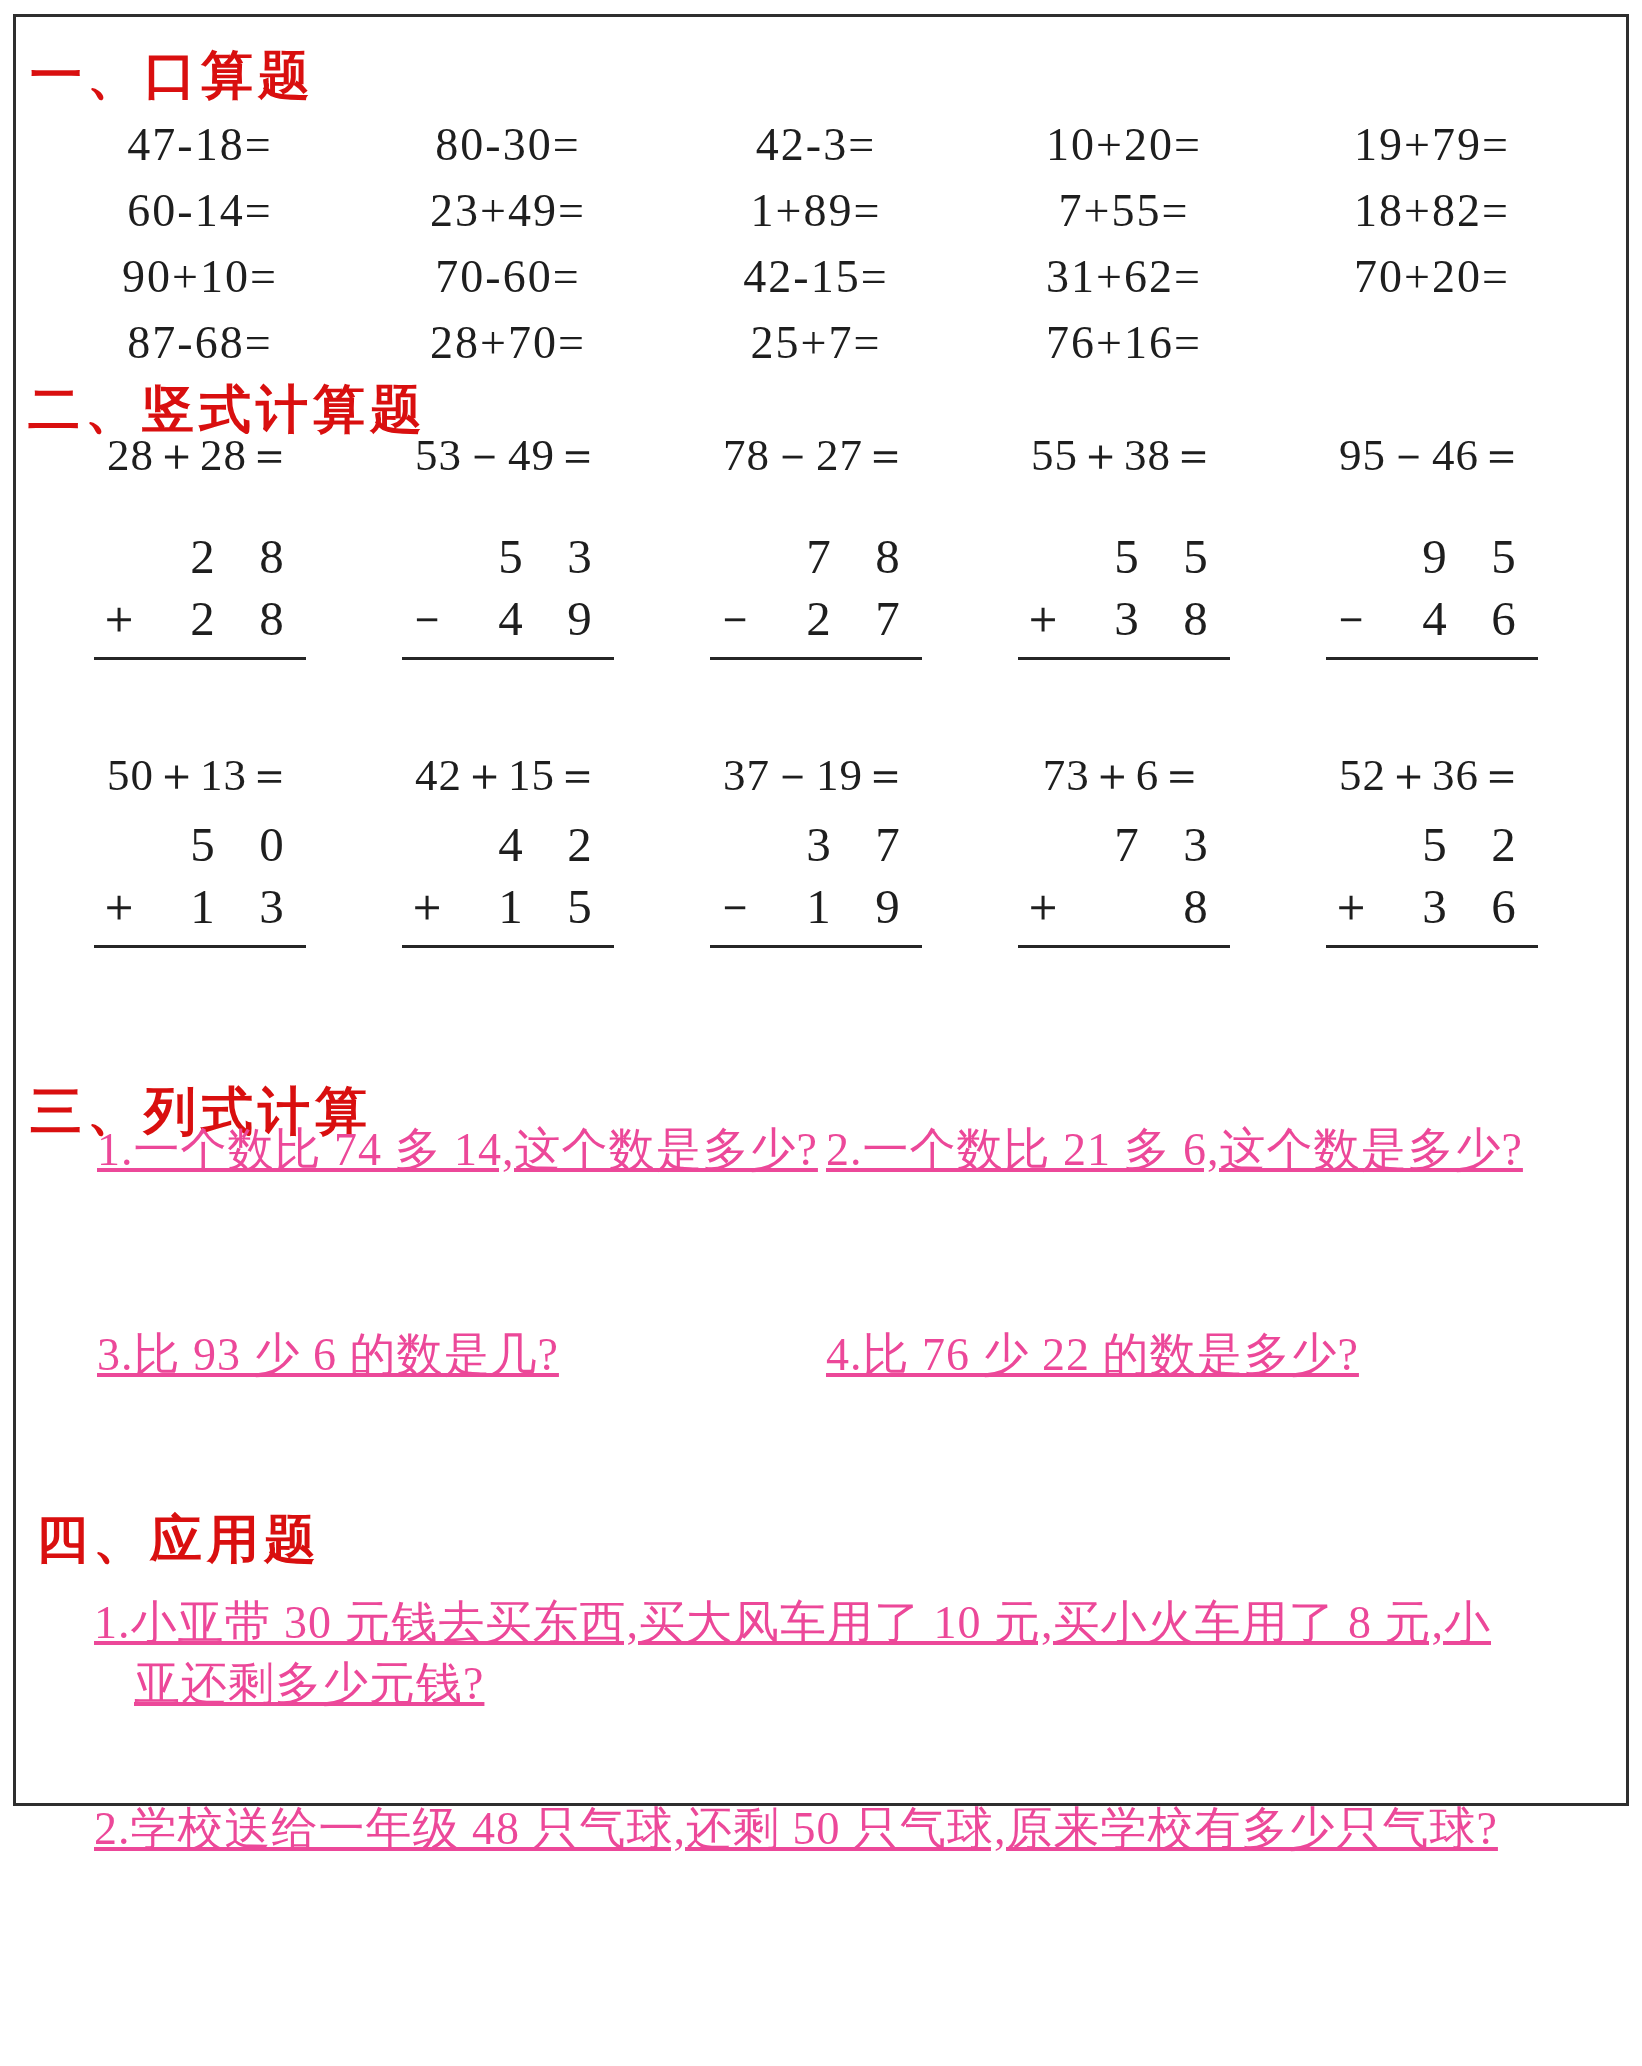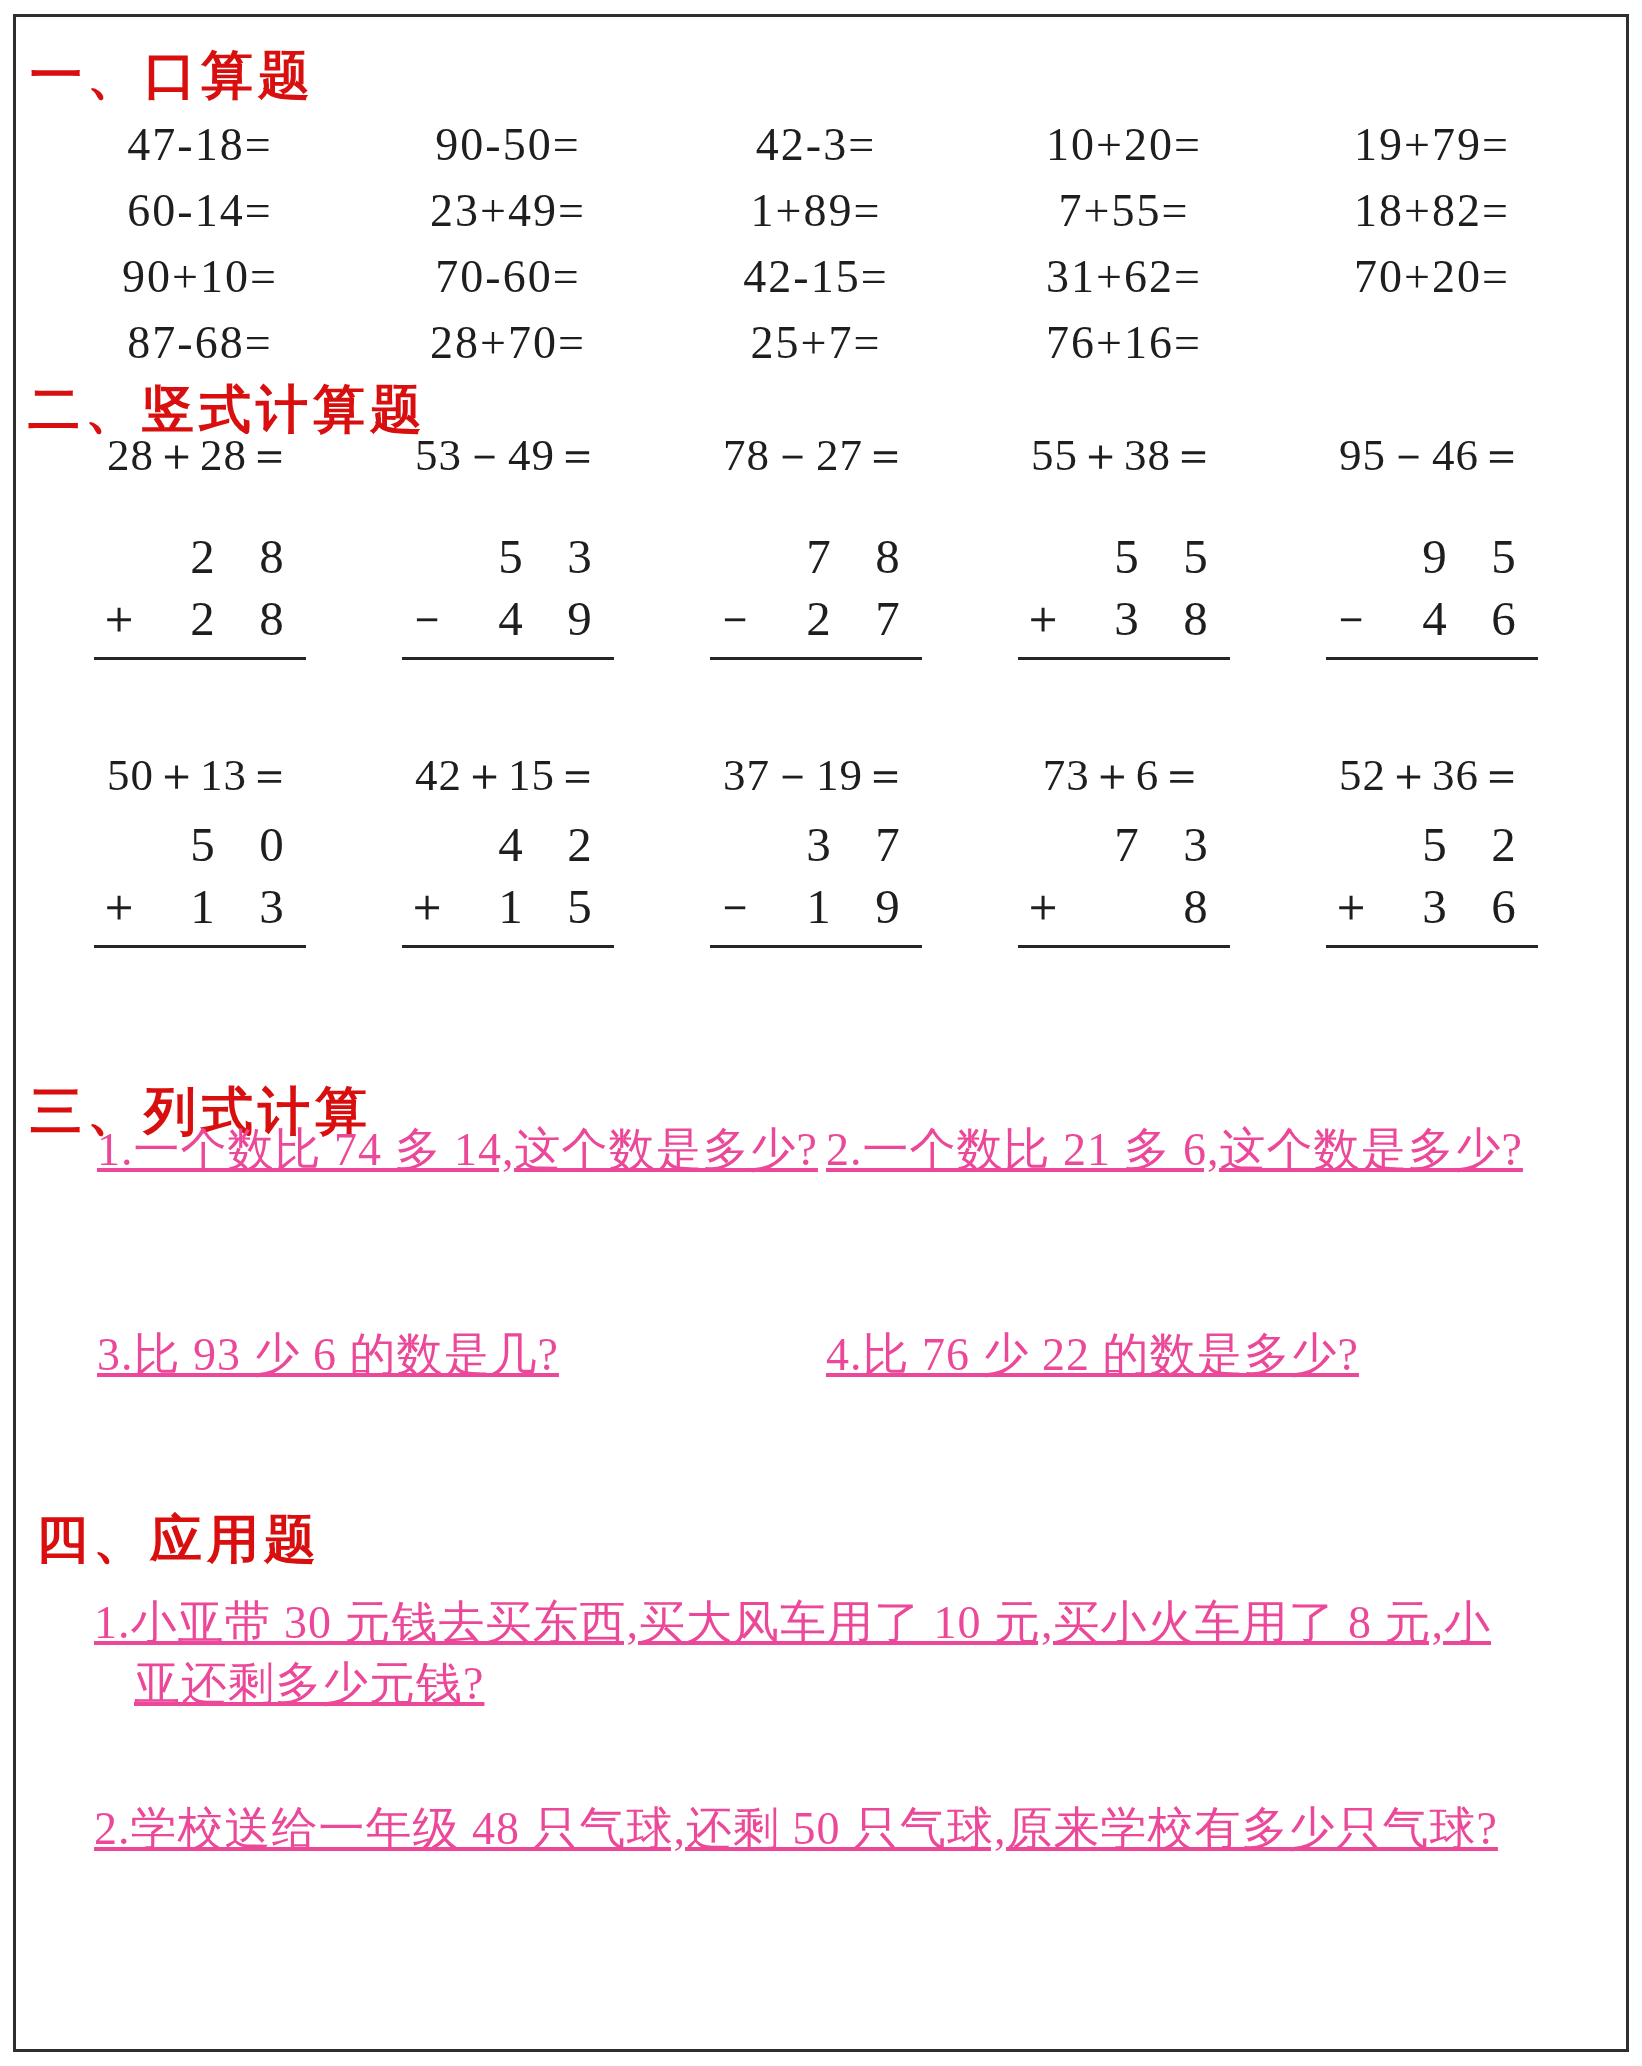--- a/index.html
+++ b/index.html
@@ -7,21 +7,21 @@
     position:relative;
     width:1642px;height:2066px;
     background:#ffffff;
     color:#1d1d1d;
     font-family:"Liberation Serif", serif;
     overflow:hidden;
   }
   .frame{
     position:absolute;left:13px;top:14px;
     box-sizing:border-box;
-    width:1616px;height:2038px;
+    width:1616px;height:1792px;
     border:3px solid #2e2e2e;
   }
   .heading{
     position:absolute;margin:0;
     font-size:52px;font-weight:bold;
     color:#d90f0f;
     letter-spacing:5px;
     white-space:nowrap;
     line-height:1.1;
   }
@@ -81,21 +81,21 @@
 </style>
 </head>
 <body>
 
 <div class="page">
   <div class="frame">
 
     <h2 class="heading h-oral">一、口算题</h2>
     <div class="oral-grid">
         <div class="oral-cell">47-18=</div>
-        <div class="oral-cell">90-50=</div>
+        <div class="oral-cell">80-30=</div>
         <div class="oral-cell">42-3=</div>
         <div class="oral-cell">10+20=</div>
         <div class="oral-cell">19+79=</div>
         <div class="oral-cell">60-14=</div>
         <div class="oral-cell">23+49=</div>
         <div class="oral-cell">1+89=</div>
         <div class="oral-cell">7+55=</div>
         <div class="oral-cell">18+82=</div>
         <div class="oral-cell">90+10=</div>
         <div class="oral-cell">70-60=</div>

